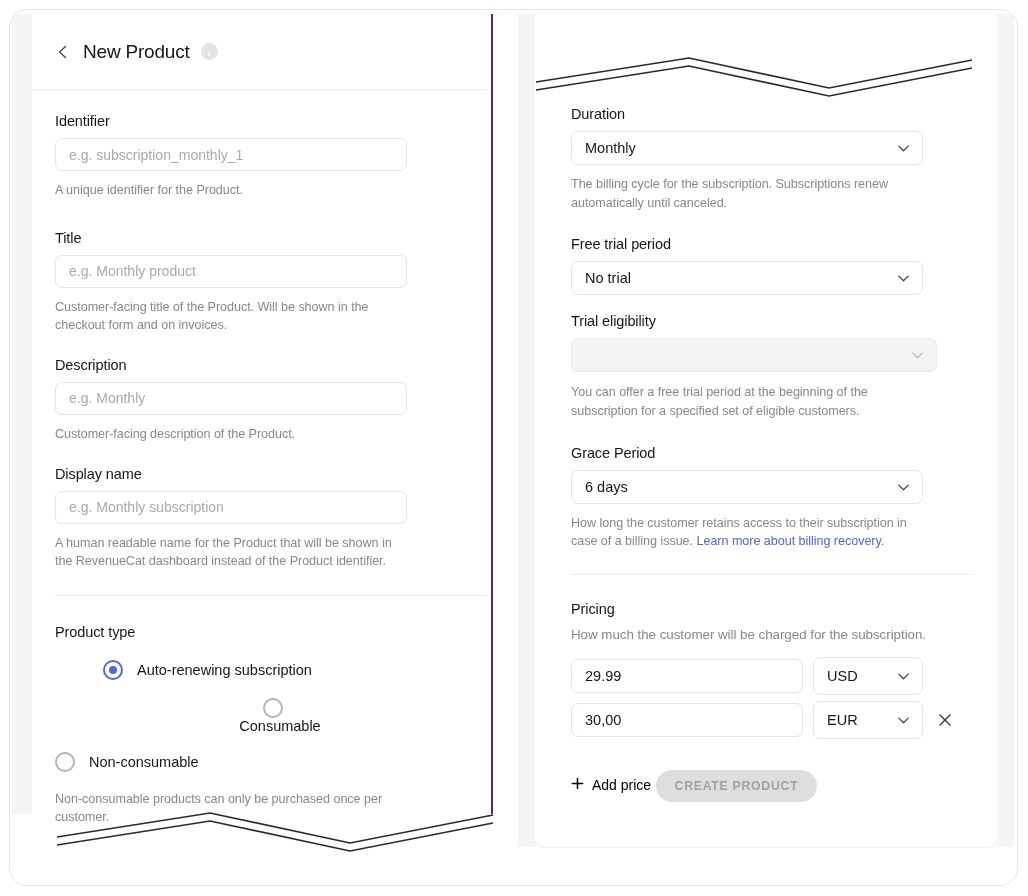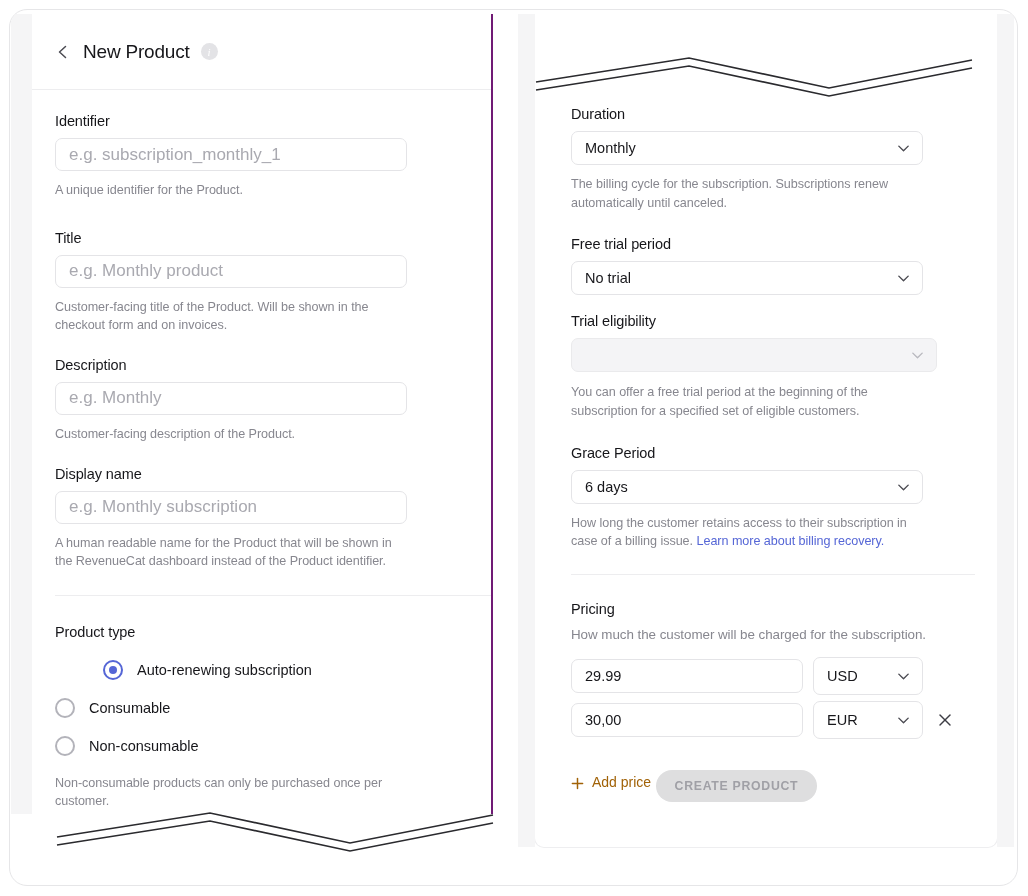--- a/index.html
+++ b/index.html
@@ -146,21 +146,21 @@
     color: #16161a;
     letter-spacing: -0.1px;
   }
   .text-input {
     display: block;
     width: 352px;
     height: 33px;
     border: 1px solid #e4e4e7;
     border-radius: 7px;
     background: #ffffff;
-    font-size: 17px;
+    font-size: 14px;
     color: #17171b;
     padding: 0 13px;
     box-sizing: border-box;
     font-family: "Liberation Sans", sans-serif;
     outline: none;
   }
   .text-input::placeholder { color: #a9a9b0; }
   .helper {
     font-size: 12.6px;
     color: #87878f;
@@ -279,23 +279,23 @@
   .remove-x {
     width: 16px;
     height: 16px;
     margin-left: 14px;
     color: #3d3d44;
     cursor: pointer;
     flex: 0 0 auto;
   }
   .add-price {
     display: inline-flex;
-    align-items: flex-end;
+    align-items: flex-start;
     gap: 8px;
-    color: #a16207;
+    color: #000000;
     font-size: 14px;
     cursor: pointer;
   }
   .plus-icon { width: 13px; height: 13px; display: block; }
 
   .create-btn {
     display: inline-flex;
     align-items: center;
     justify-content: center;
     height: 32px;
@@ -363,21 +363,21 @@
       <hr class="divider" style="margin-top:24px; width:436px;">
 
       <div class="field" style="margin-top:28px;">
         <div class="field-label">Product type</div>
 
         <div class="radio-row" style="margin-top:20px;padding-left:48px;">
           <span class="radio checked"></span>
           <span class="radio-label">Auto-renewing subscription</span>
         </div>
 
-        <div class="radio-row" style="margin-top:18px;">
+        <div class="radio-row" style="margin-top:18px;flex-direction:column;">
           <span class="radio"></span>
           <span class="radio-label">Consumable</span>
         </div>
 
         <div class="radio-row" style="margin-top:18px;">
           <span class="radio"></span>
           <span class="radio-label">Non-consumable</span>
         </div>
 
         <div class="helper" style="margin-top:18px; max-width:352px;">Non-consumable products can only be purchased once per customer.</div>

